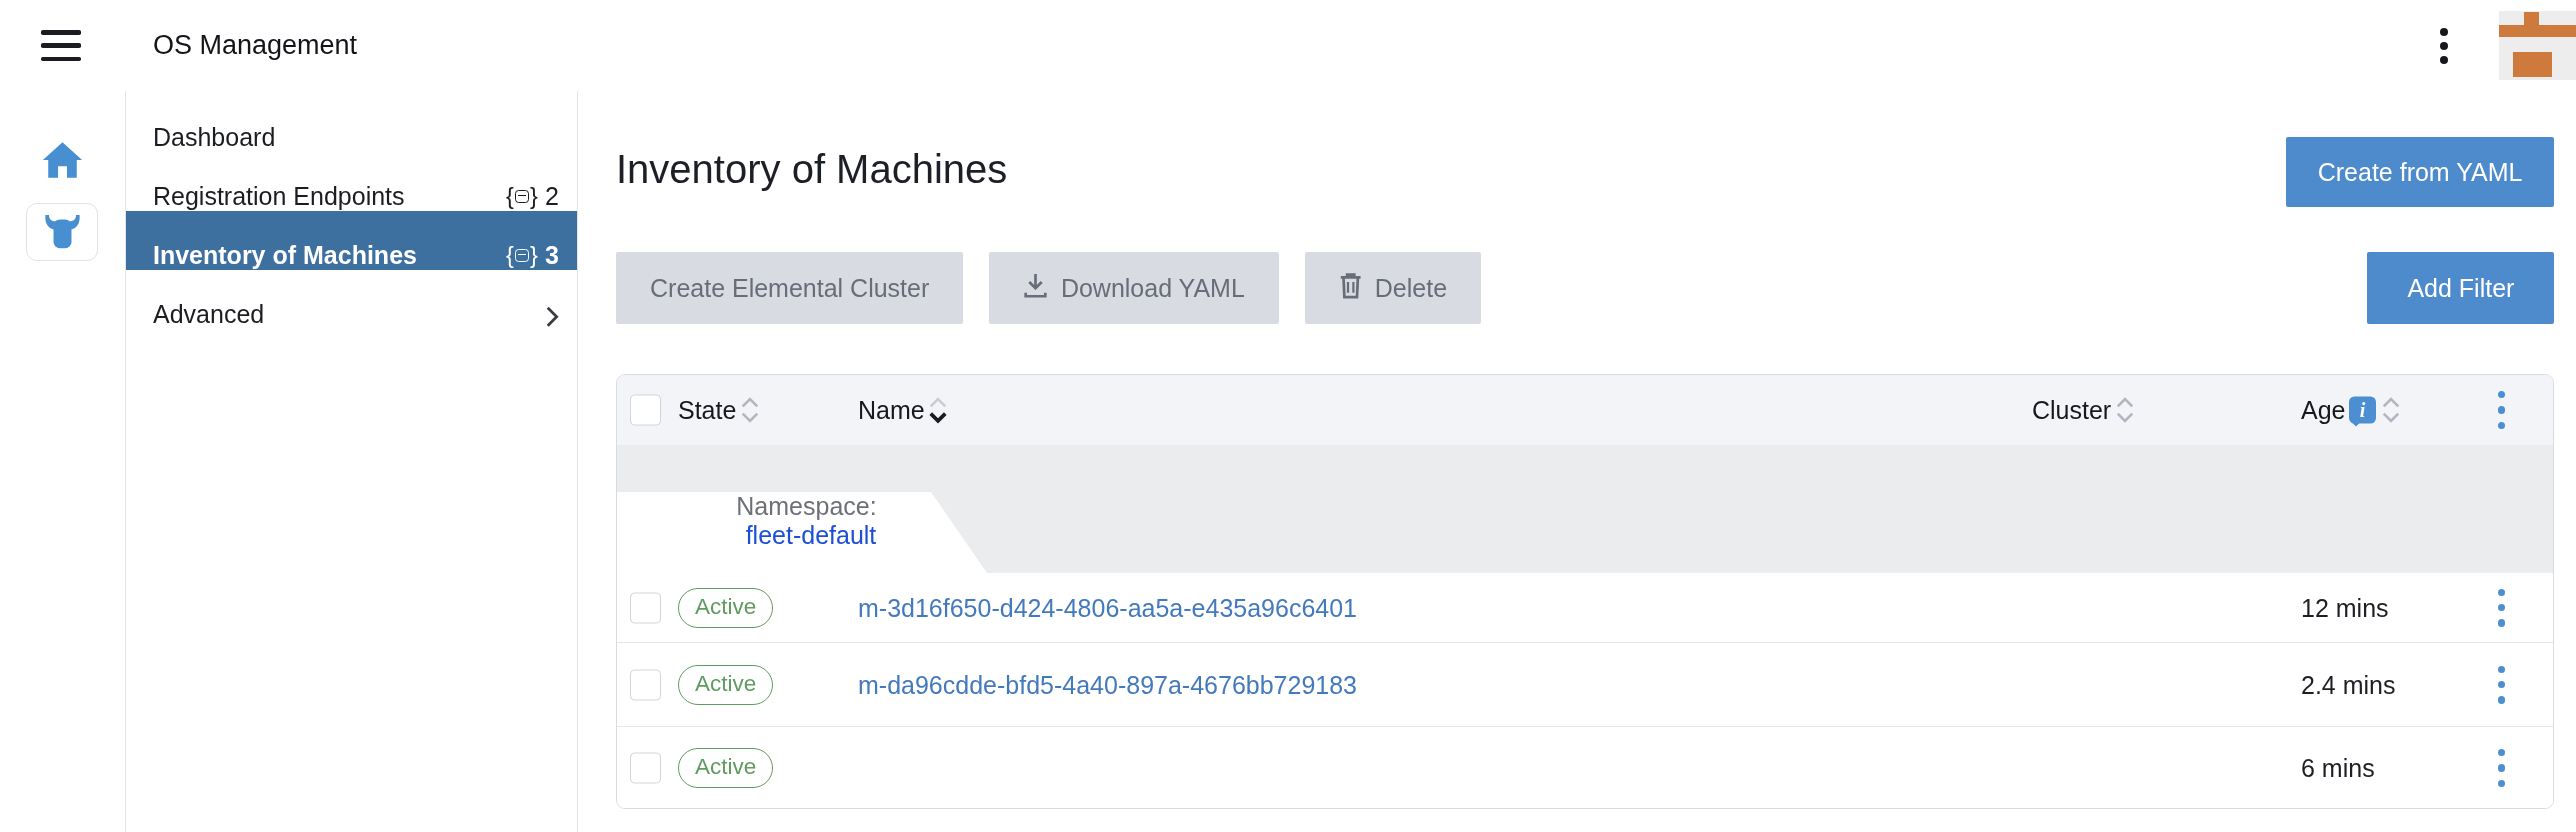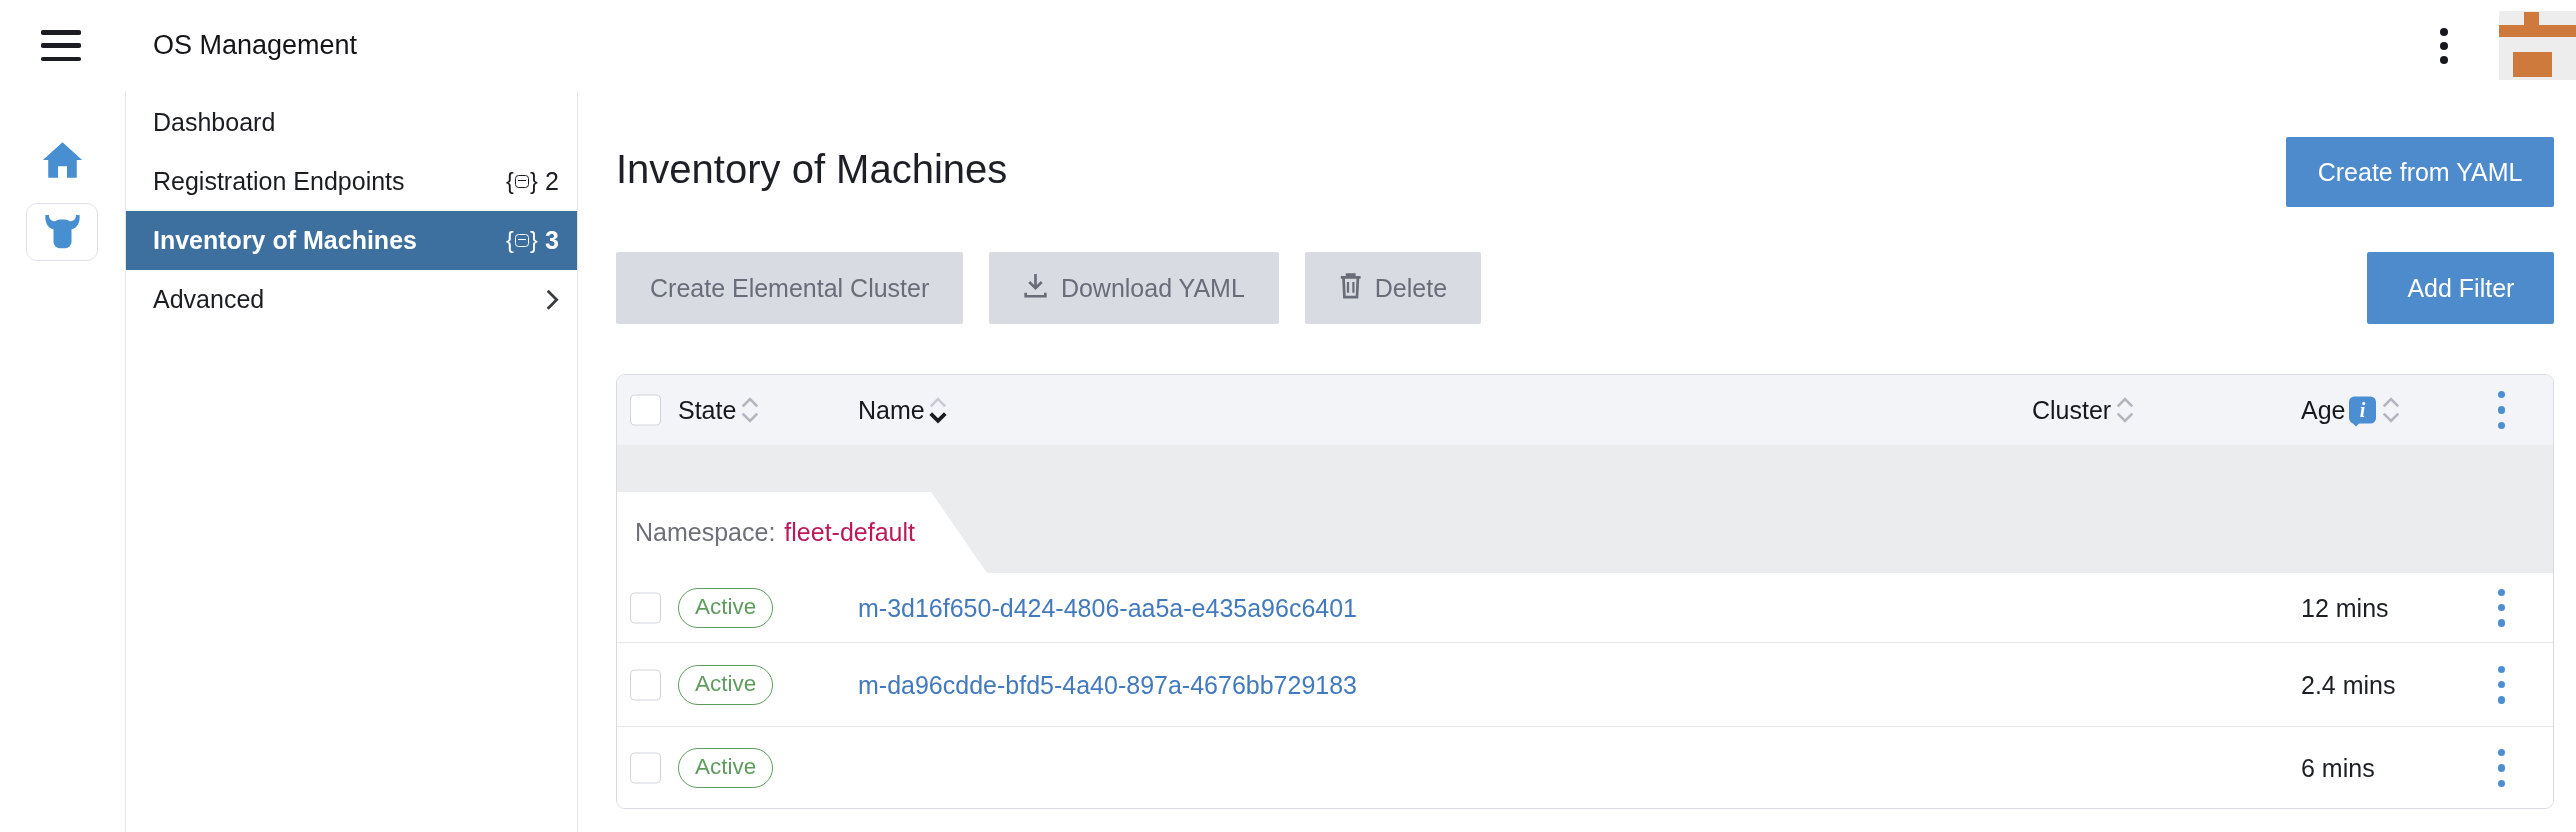--- a/index.html
+++ b/index.html
@@ -49,21 +49,21 @@
     border: 0.9px solid #dfe2ea; border-radius: 10.8px;
     display: flex; align-items: center; justify-content: center; cursor: pointer; background: #fff;
   }
 
   
   .subnav {
     position: absolute; top: 91px; left: 126px; width: 452px; bottom: 0;
     background: #fff; border-right: 0.9px solid #e4e5ea; padding-top: 1.8px;
   }
   .nav-item {
-    height: 59px; display: flex; align-items: center;
+    height: 59px; display: flex; align-items: flex-end;
     padding: 0 18px 0 27px; font-size: 25px; color: #1c1d22; cursor: pointer;
   }
   .nav-item.selected { background: var(--nav-selected, #3d6f9f); color: #fff; font-weight: 700; }
   .nav-count { margin-left: auto; display: flex; align-items: center; gap: 7.2px; font-size: 25px; }
   .rc-icon { display: inline-flex; align-items: center; font-size: 23.4px; font-weight: 400; }
   .rc-icon::before { content: "{"; margin-right: 0.9px; }
   .rc-icon::after  { content: "}"; margin-left: 1px; }
   .rc-icon b {
     display: inline-block; width: 14.4px; height: 13.5px; border: 1.8px solid currentColor;
     border-radius: 3.6px; position: relative;
@@ -117,24 +117,24 @@
     border: 4.5px solid transparent; border-top-color: var(--icon-blue, #4b8fd2);
   }
   .kebab { width: 9px; height: 38px; display: flex; flex-direction: column; justify-content: space-between; align-items: center; cursor: pointer; }
   .kebab i { width: 7.2px; height: 7.2px; border-radius: 50%; background: var(--icon-blue, #4b8fd2); }
 
   .group-row { position: relative; height: 128px; background: #ebecee; }
   .group-tab {
     position: absolute; left: 0; bottom: 0; height: 81px; width: 370px; background: #fff;
     -webkit-clip-path: polygon(0 0, 314px 0, 370px 100%, 0 100%);
     clip-path: polygon(0 0, 314px 0, 370px 100%, 0 100%);
-    display: flex; align-items: center; padding-left: 18px; font-size: 25px;
+    display: flex; align-items: center; padding-left: 18px; font-size: 25px; flex-direction: column;
   }
   .group-label { color: #6e7079; margin-right: 9px; }
-  .group-value { color: #be185d; font-weight: 500; }
+  .group-value { color: #1d4ed8; font-weight: 500; }
 
   .row { position: relative; background: #fff; }
   .row-1 { height: 69px; }
   .row-2 { height: 84px; border-top: 0.9px solid #e5e6ea; }
   .row-3 { height: 83px; border-top: 0.9px solid #e5e6ea; }
   .badge-active {
     display: inline-block; padding: 0 16px; height: 40px; line-height: 36px;
     border: 1.8px solid var(--success, #5f9c5f); border-radius: 21.6px;
     color: var(--success, #5f9c5f); font-size: 22.5px; background: #fff;
   }

